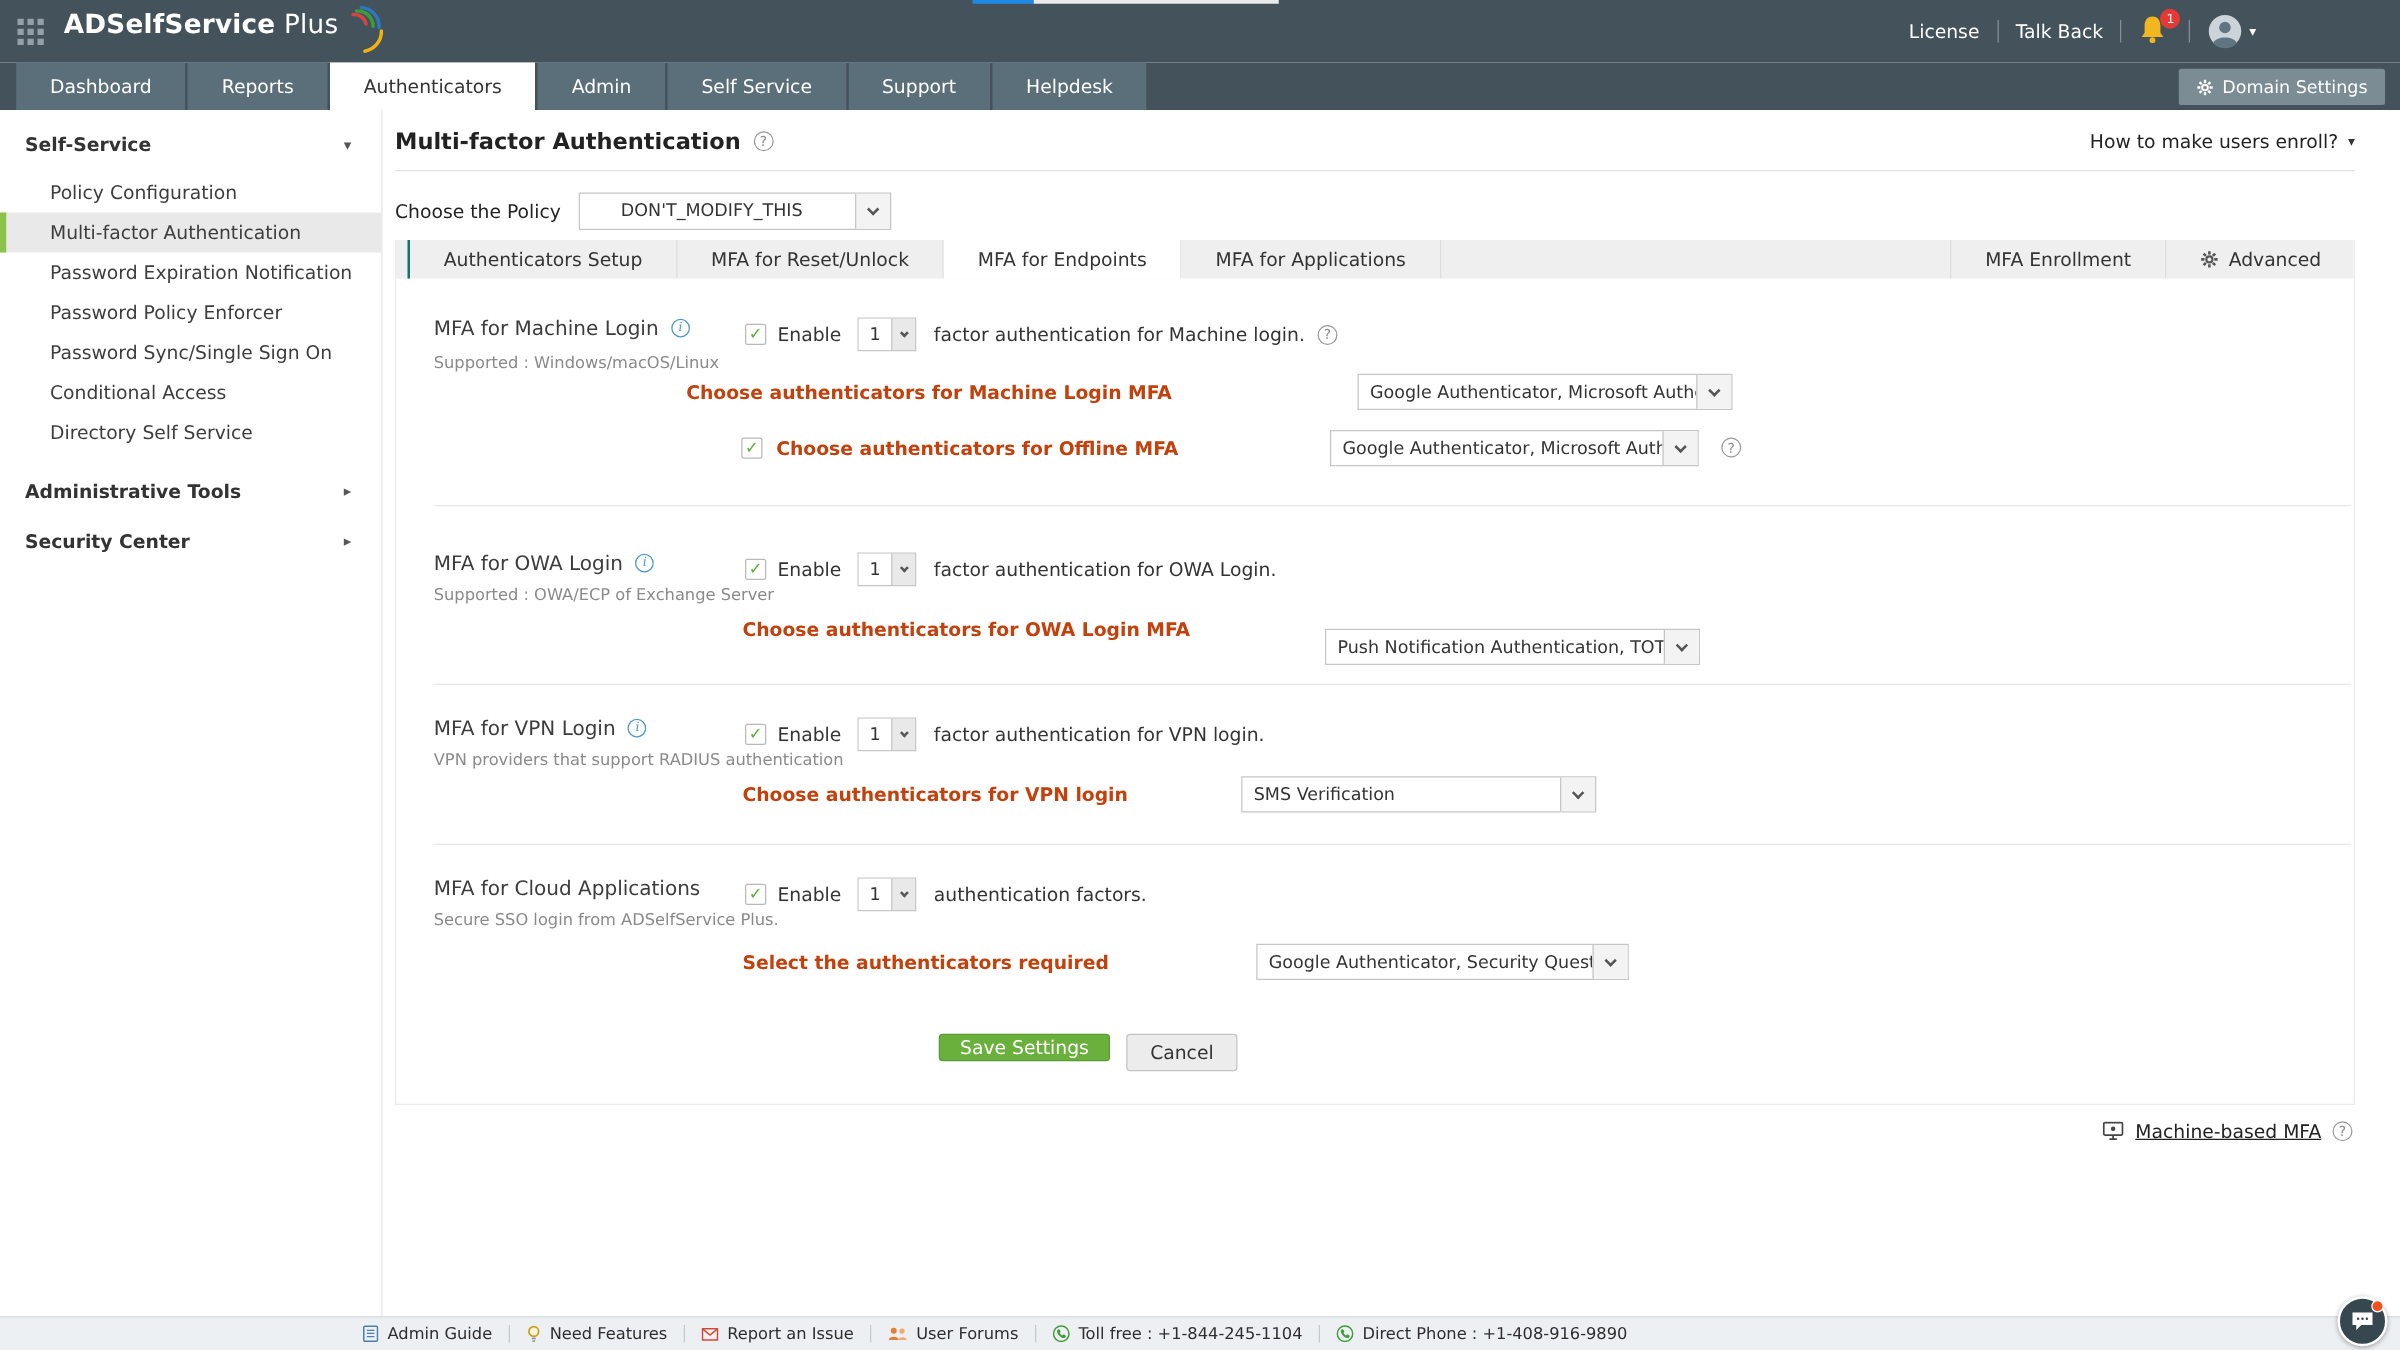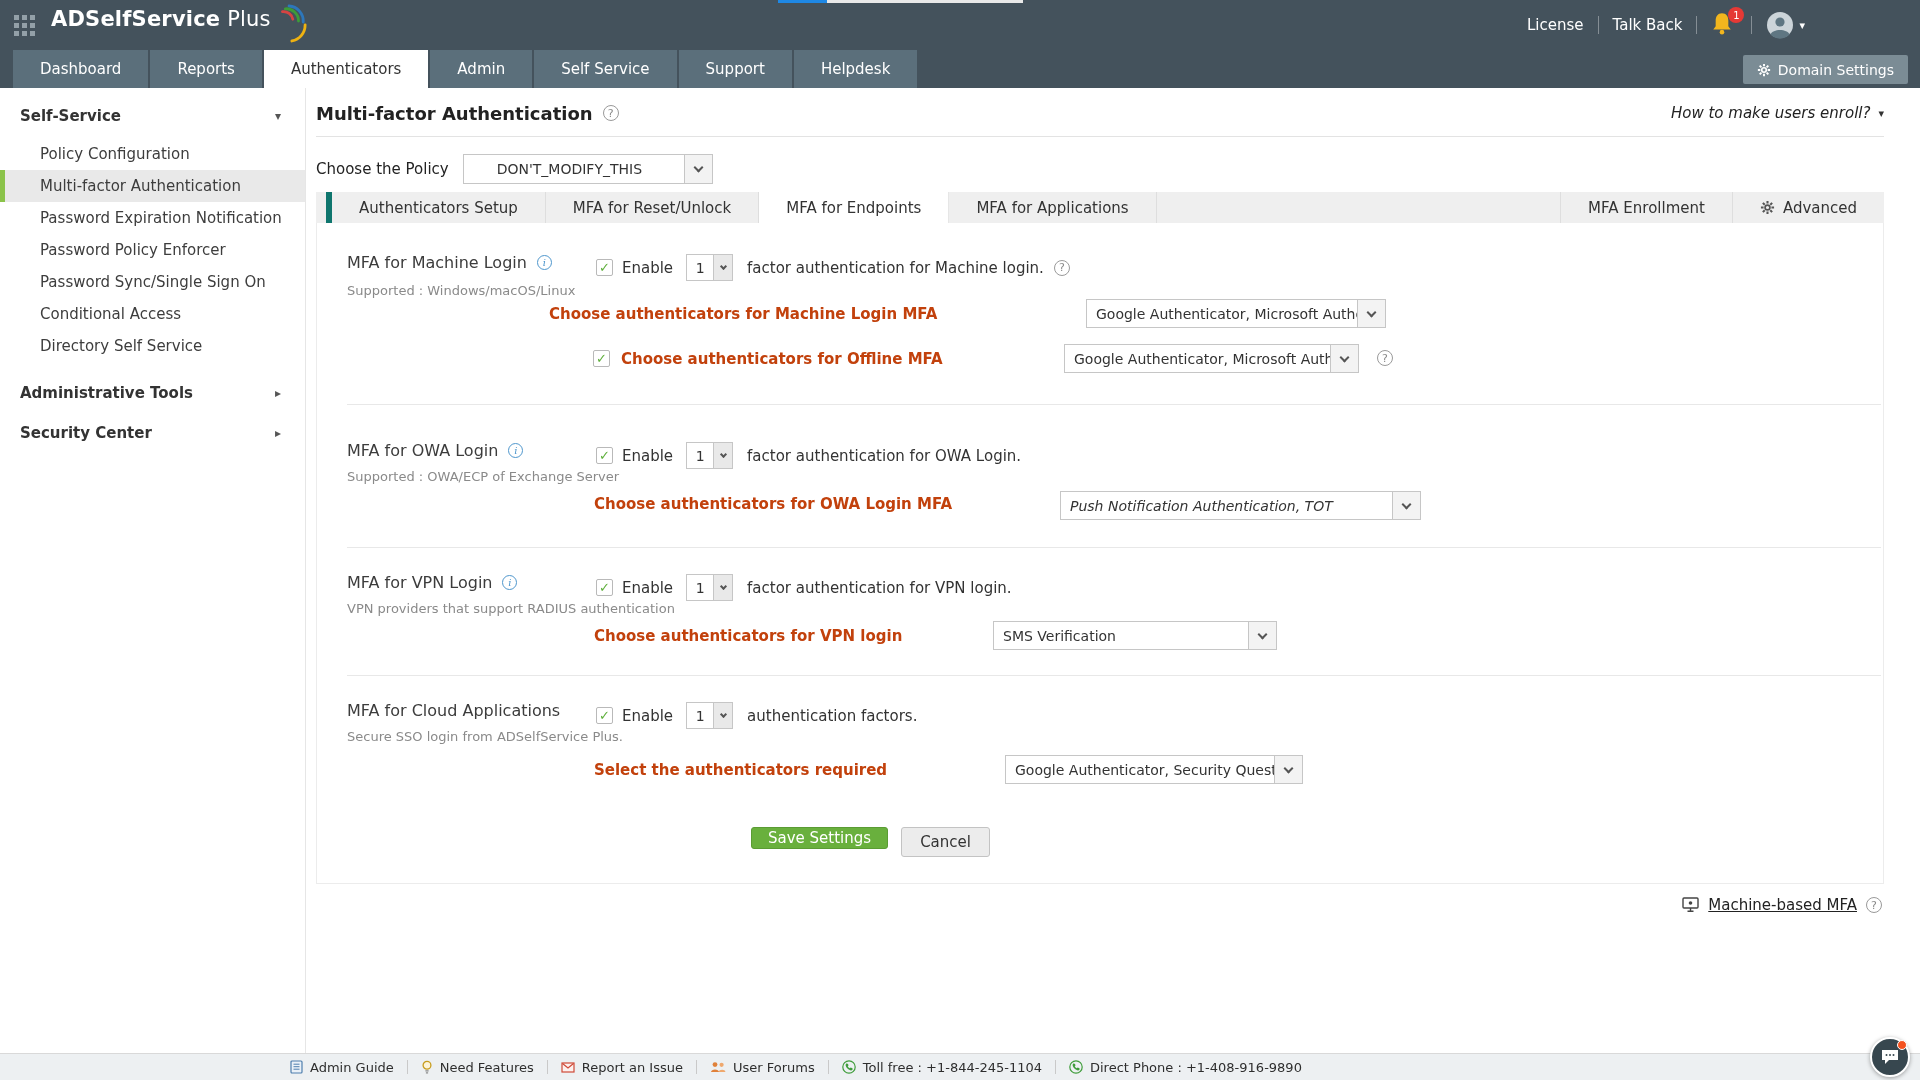--- a/index.html
+++ b/index.html
@@ -39,35 +39,35 @@
   .side-item { position:relative; height:32px; line-height:32px; padding-left:40px; font-size:15px; color:#3d3d3d; cursor:pointer; white-space:nowrap; }
   .side-item.selected { background:#e9e9e9; }
   .side-item.selected::before { content:""; position:absolute; left:0; top:0; width:5px; height:32px; background:#8bc34a; }
   .side-group { position:relative; height:26px; line-height:26px; padding-left:20px; font-size:15px; font-weight:bold; color:#333; cursor:pointer; }
   .mt16 { margin-top:18px; } .mt12 { margin-top:14px; }
 
   
   .main { position:absolute; top:88px; left:306px; width:1614px; }
   .title-row { height:30px; margin:10px 36px 0 10px; display:flex; align-items:center; }
   .page-title { font-size:18px; font-weight:600; color:#222; }
-  .enroll { margin-left:auto; display:flex; align-items:center; gap:8px; cursor:pointer;font-style:italic; }
+  .enroll { margin-left:auto; display:flex; align-items:center; gap:8px; cursor:pointer; }
   .enroll-label { font-size:15px; color:#222; }
   .caret-solid { font-size:11px; color:#333; }
   .main-hr { height:1px; background:#e3e3e3; margin:8px 36px 0 10px; }
   .policy-row { margin:17px 36px 0 10px; height:30px; display:flex; align-items:center; gap:14px; }
   .policy-label { font-size:15px; color:#222; }
   .select { display:flex; align-items:stretch; border:1px solid #c6c6c6; background:#fff; height:30px; cursor:pointer; }
   .sel-text { display:flex; align-items:center; padding:0 9px; font-size:14px; color:#333; white-space:nowrap; overflow:hidden; flex:1; }
   .sel-chev { width:28px; background:#f3f3f3; border-left:1px solid #c6c6c6; display:flex; align-items:center; justify-content:center; }
   .chev { width:7px; height:7px; border-right:2px solid #555; border-bottom:2px solid #555; transform:rotate(45deg); margin-top:-3px; }
   .policy-select { width:250px;padding-left:24px; }
 
   .tabbar { margin:8px 36px 0 10px; height:31px; background:#efefef; display:flex; align-items:stretch; padding-left:10px; }
   .c-tab { font-size:15px; color:#333; display:flex; align-items:center; padding:0 27px; border-right:1px solid #dedede; cursor:pointer; white-space:nowrap; }
-  .c-tab:first-child { border-left:6px solid #0f766e; }
+  .c-tab:first-child { border-left:2px solid #0f766e; }
   .c-tab.active { background:#fff; border-color:#e6e6e6; }
   .tab-spacer { flex:1; }
   .c-tab.right { border-left:1px solid #dedede; border-right:none; gap:8px; }
 
   .panel { position:relative; margin:0 36px 0 10px; height:661px; border:1px solid #ececec; border-top:none; background:#fff; }
   .sec-title { position:absolute; left:30px; display:flex; align-items:center; gap:10px; font-size:16px; color:#3c3c3c; }
   .sec-sub { position:absolute; left:30px; font-size:13px; color:#8a8a8a; white-space:nowrap; }
   .row { position:absolute; height:29px; display:flex; align-items:center; }
   .divider { position:absolute; left:30px; right:2px; height:1px; background:#e8e8e8; }
 
@@ -292,21 +292,21 @@
           <span class="v">1</span>
           <span class="c">
               <span class="chev"></span>
             </span>
         </span>
         <span class="suffix">factor authentication for OWA Login.</span>
       </div>
       <div class="row" style="top:266px; left:277px;">
         <span class="dd-label">Choose authenticators for OWA Login MFA</span>
       </div>
-      <div class="select dd-select" style="top:268px; left:743px; width:361px;font-style:italic;">
+      <div class="select dd-select" style="top:280px; left:743px; width:300px;">
         <span class="sel-text">Push Notification Authentication, TOT</span>
         <span class="sel-chev">
             <span class="chev"></span>
           </span>
       </div>
       <div class="divider" style="top:324px;"></div>
 
       <div class="sec-title" style="top:350px;">
         <span>MFA for VPN Login</span>
         <span class="iinfo">i</span>

